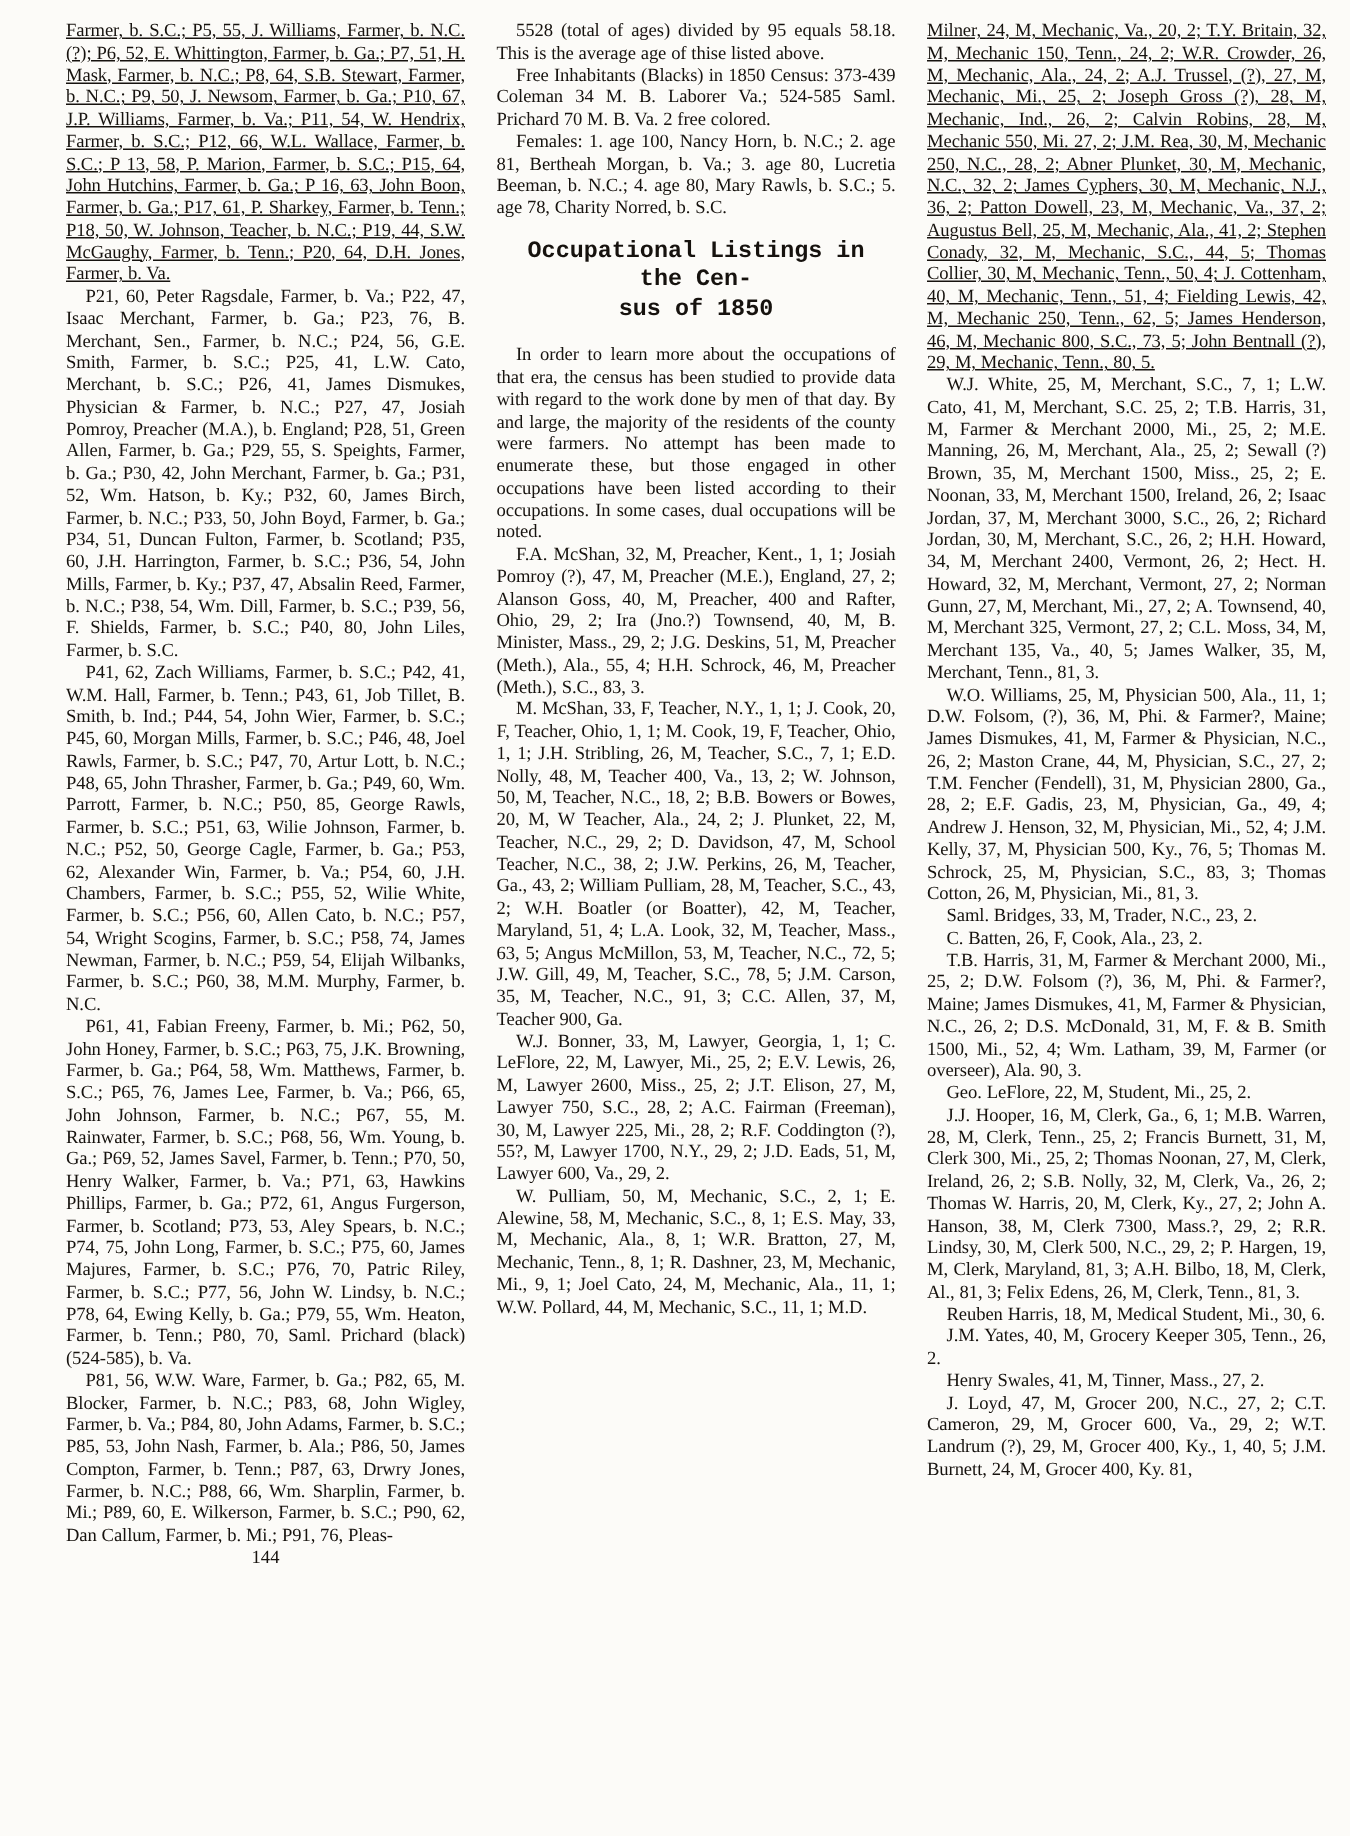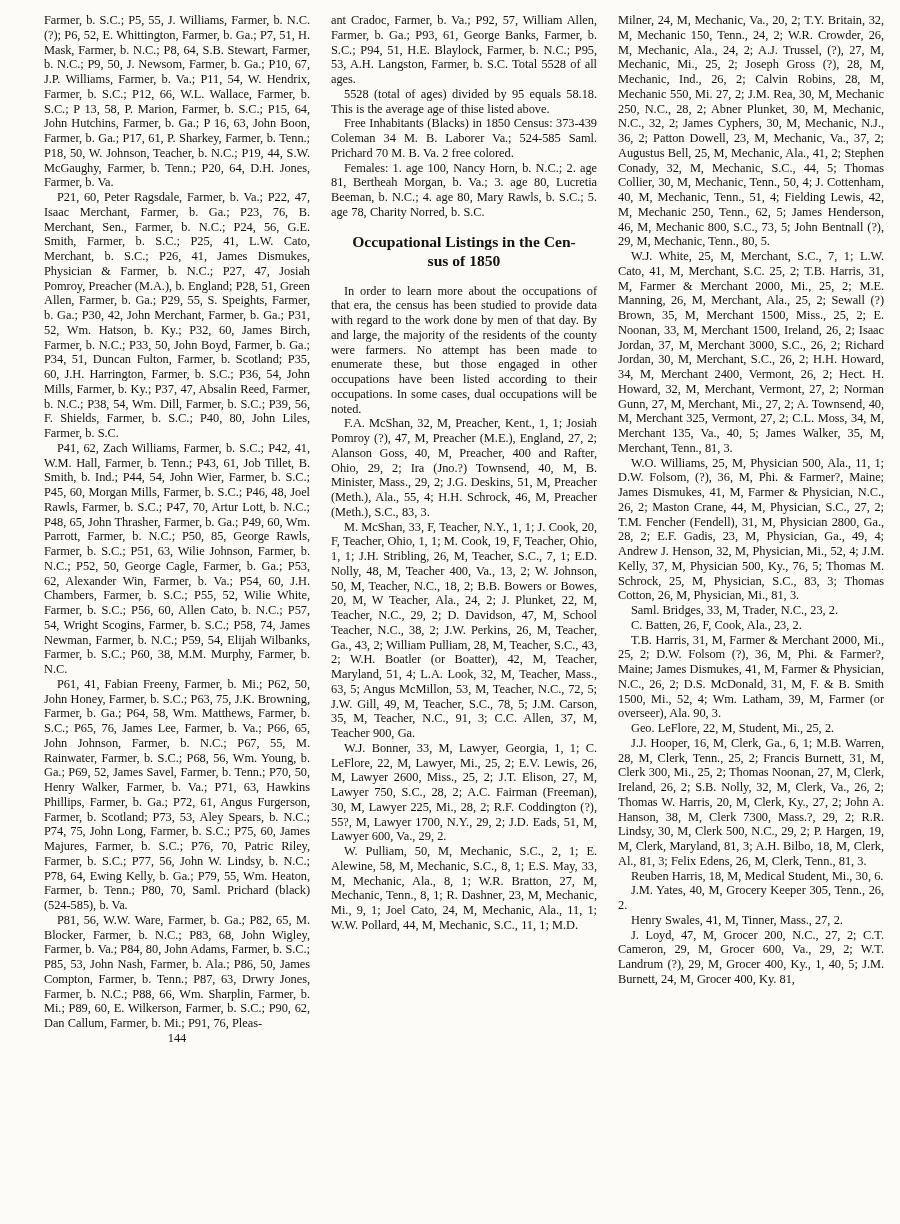--- a/index.html
+++ b/index.html
@@ -27,23 +27,24 @@
   }
   .col p {
     margin: 0;
     text-align: justify;
     text-indent: 13px;
     word-spacing: 0.2px;
     letter-spacing: -0.05px;
   }
   .col p.cont {
     text-indent: 0;
+    text-decoration: underline;
   }
   h2.section-heading {
-    font-family: Liberation Serif, serif;
+    font-family: Liberation Mono, monospace;
     font-size: 15.6px;
     line-height: 19.5px;
     font-weight: bold;
     text-align: center;
     margin: 12px 4px 13px 4px;
   }
   .page-num {
     text-align: center;
     margin-top: 0;
   }
@@ -56,21 +57,20 @@
   <div class="col">
     <p class="cont">Farmer, b. S.C.; P5, 55, J. Williams, Farmer, b. N.C.(?); P6, 52, E. Whittington, Farmer, b. Ga.; P7, 51, H. Mask, Farmer, b. N.C.; P8, 64, S.B. Stewart, Farmer, b. N.C.; P9, 50, J. Newsom, Farmer, b. Ga.; P10, 67, J.P. Williams, Farmer, b. Va.; P11, 54, W. Hendrix, Farmer, b. S.C.; P12, 66, W.L. Wallace, Farmer, b. S.C.; P 13, 58, P. Marion, Farmer, b. S.C.; P15, 64, John Hutchins, Farmer, b. Ga.; P 16, 63, John Boon, Farmer, b. Ga.; P17, 61, P. Sharkey, Farmer, b. Tenn.; P18, 50, W. Johnson, Teacher, b. N.C.; P19, 44, S.W. McGaughy, Farmer, b. Tenn.; P20, 64, D.H. Jones, Farmer, b. Va.</p>
     <p>P21, 60, Peter Ragsdale, Farmer, b. Va.; P22, 47, Isaac Merchant, Farmer, b. Ga.; P23, 76, B. Merchant, Sen., Farmer, b. N.C.; P24, 56, G.E. Smith, Farmer, b. S.C.; P25, 41, L.W. Cato, Merchant, b. S.C.; P26, 41, James Dismukes, Physician &amp; Farmer, b. N.C.; P27, 47, Josiah Pomroy, Preacher (M.A.), b. England; P28, 51, Green Allen, Farmer, b. Ga.; P29, 55, S. Speights, Farmer, b. Ga.; P30, 42, John Merchant, Farmer, b. Ga.; P31, 52, Wm. Hatson, b. Ky.; P32, 60, James Birch, Farmer, b. N.C.; P33, 50, John Boyd, Farmer, b. Ga.; P34, 51, Duncan Fulton, Farmer, b. Scotland; P35, 60, J.H. Harrington, Farmer, b. S.C.; P36, 54, John Mills, Farmer, b. Ky.; P37, 47, Absalin Reed, Farmer, b. N.C.; P38, 54, Wm. Dill, Farmer, b. S.C.; P39, 56, F. Shields, Farmer, b. S.C.; P40, 80, John Liles, Farmer, b. S.C.</p>
     <p>P41, 62, Zach Williams, Farmer, b. S.C.; P42, 41, W.M. Hall, Farmer, b. Tenn.; P43, 61, Job Tillet, B. Smith, b. Ind.; P44, 54, John Wier, Farmer, b. S.C.; P45, 60, Morgan Mills, Farmer, b. S.C.; P46, 48, Joel Rawls, Farmer, b. S.C.; P47, 70, Artur Lott, b. N.C.; P48, 65, John Thrasher, Farmer, b. Ga.; P49, 60, Wm. Parrott, Farmer, b. N.C.; P50, 85, George Rawls, Farmer, b. S.C.; P51, 63, Wilie Johnson, Farmer, b. N.C.; P52, 50, George Cagle, Farmer, b. Ga.; P53, 62, Alexander Win, Farmer, b. Va.; P54, 60, J.H. Chambers, Farmer, b. S.C.; P55, 52, Wilie White, Farmer, b. S.C.; P56, 60, Allen Cato, b. N.C.; P57, 54, Wright Scogins, Farmer, b. S.C.; P58, 74, James Newman, Farmer, b. N.C.; P59, 54, Elijah Wilbanks, Farmer, b. S.C.; P60, 38, M.M. Murphy, Farmer, b. N.C.</p>
     <p>P61, 41, Fabian Freeny, Farmer, b. Mi.; P62, 50, John Honey, Farmer, b. S.C.; P63, 75, J.K. Browning, Farmer, b. Ga.; P64, 58, Wm. Matthews, Farmer, b. S.C.; P65, 76, James Lee, Farmer, b. Va.; P66, 65, John Johnson, Farmer, b. N.C.; P67, 55, M. Rainwater, Farmer, b. S.C.; P68, 56, Wm. Young, b. Ga.; P69, 52, James Savel, Farmer, b. Tenn.; P70, 50, Henry Walker, Farmer, b. Va.; P71, 63, Hawkins Phillips, Farmer, b. Ga.; P72, 61, Angus Furgerson, Farmer, b. Scotland; P73, 53, Aley Spears, b. N.C.; P74, 75, John Long, Farmer, b. S.C.; P75, 60, James Majures, Farmer, b. S.C.; P76, 70, Patric Riley, Farmer, b. S.C.; P77, 56, John W. Lindsy, b. N.C.; P78, 64, Ewing Kelly, b. Ga.; P79, 55, Wm. Heaton, Farmer, b. Tenn.; P80, 70, Saml. Prichard (black) (524-585), b. Va.</p>
     <p>P81, 56, W.W. Ware, Farmer, b. Ga.; P82, 65, M. Blocker, Farmer, b. N.C.; P83, 68, John Wigley, Farmer, b. Va.; P84, 80, John Adams, Farmer, b. S.C.; P85, 53, John Nash, Farmer, b. Ala.; P86, 50, James Compton, Farmer, b. Tenn.; P87, 63, Drwry Jones, Farmer, b. N.C.; P88, 66, Wm. Sharplin, Farmer, b. Mi.; P89, 60, E. Wilkerson, Farmer, b. S.C.; P90, 62, Dan Callum, Farmer, b. Mi.; P91, 76, Pleas-</p>
     <div class="page-num">144</div>
   </div>
 
   <div class="col">
-    <p class="cont">ant Cradoc, Farmer, b. Va.; P92, 57, William Allen, Farmer, b. Ga.; P93, 61, George Banks, Farmer, b. S.C.; P94, 51, H.E. Blaylock, Farmer, b. N.C.; P95, 53, A.H. Langston, Farmer, b. S.C. Total 5528 of all ages.</p>
     <p>5528 (total of ages) divided by 95 equals 58.18. This is the average age of thise listed above.</p>
     <p>Free Inhabitants (Blacks) in 1850 Census: 373-439 Coleman 34 M. B. Laborer Va.; 524-585 Saml. Prichard 70 M. B. Va. 2 free colored.</p>
     <p>Females: 1. age 100, Nancy Horn, b. N.C.; 2. age 81, Bertheah Morgan, b. Va.; 3. age 80, Lucretia Beeman, b. N.C.; 4. age 80, Mary Rawls, b. S.C.; 5. age 78, Charity Norred, b. S.C.</p>
     <h2 class="section-heading"><span>Occupational Listings in the Cen-</span><br><span>sus of 1850</span></h2>
     <p>In order to learn more about the occupations of that era, the census has been studied to provide data with regard to the work done by men of that day. By and large, the majority of the residents of the county were farmers. No attempt has been made to enumerate these, but those engaged in other occupations have been listed according to their occupations. In some cases, dual occupations will be noted.</p>
     <p>F.A. McShan, 32, M, Preacher, Kent., 1, 1; Josiah Pomroy (?), 47, M, Preacher (M.E.), England, 27, 2; Alanson Goss, 40, M, Preacher, 400 and Rafter, Ohio, 29, 2; Ira (Jno.?) Townsend, 40, M, B. Minister, Mass., 29, 2; J.G. Deskins, 51, M, Preacher (Meth.), Ala., 55, 4; H.H. Schrock, 46, M, Preacher (Meth.), S.C., 83, 3.</p>
     <p>M. McShan, 33, F, Teacher, N.Y., 1, 1; J. Cook, 20, F, Teacher, Ohio, 1, 1; M. Cook, 19, F, Teacher, Ohio, 1, 1; J.H. Stribling, 26, M, Teacher, S.C., 7, 1; E.D. Nolly, 48, M, Teacher 400, Va., 13, 2; W. Johnson, 50, M, Teacher, N.C., 18, 2; B.B. Bowers or Bowes, 20, M, W Teacher, Ala., 24, 2; J. Plunket, 22, M, Teacher, N.C., 29, 2; D. Davidson, 47, M, School Teacher, N.C., 38, 2; J.W. Perkins, 26, M, Teacher, Ga., 43, 2; William Pulliam, 28, M, Teacher, S.C., 43, 2; W.H. Boatler (or Boatter), 42, M, Teacher, Maryland, 51, 4; L.A. Look, 32, M, Teacher, Mass., 63, 5; Angus McMillon, 53, M, Teacher, N.C., 72, 5; J.W. Gill, 49, M, Teacher, S.C., 78, 5; J.M. Carson, 35, M, Teacher, N.C., 91, 3; C.C. Allen, 37, M, Teacher 900, Ga.</p>
     <p>W.J. Bonner, 33, M, Lawyer, Georgia, 1, 1; C. LeFlore, 22, M, Lawyer, Mi., 25, 2; E.V. Lewis, 26, M, Lawyer 2600, Miss., 25, 2; J.T. Elison, 27, M, Lawyer 750, S.C., 28, 2; A.C. Fairman (Freeman), 30, M, Lawyer 225, Mi., 28, 2; R.F. Coddington (?), 55?, M, Lawyer 1700, N.Y., 29, 2; J.D. Eads, 51, M, Lawyer 600, Va., 29, 2.</p>
     <p>W. Pulliam, 50, M, Mechanic, S.C., 2, 1; E. Alewine, 58, M, Mechanic, S.C., 8, 1; E.S. May, 33, M, Mechanic, Ala., 8, 1; W.R. Bratton, 27, M, Mechanic, Tenn., 8, 1; R. Dashner, 23, M, Mechanic, Mi., 9, 1; Joel Cato, 24, M, Mechanic, Ala., 11, 1; W.W. Pollard, 44, M, Mechanic, S.C., 11, 1; M.D.</p>
   </div>

